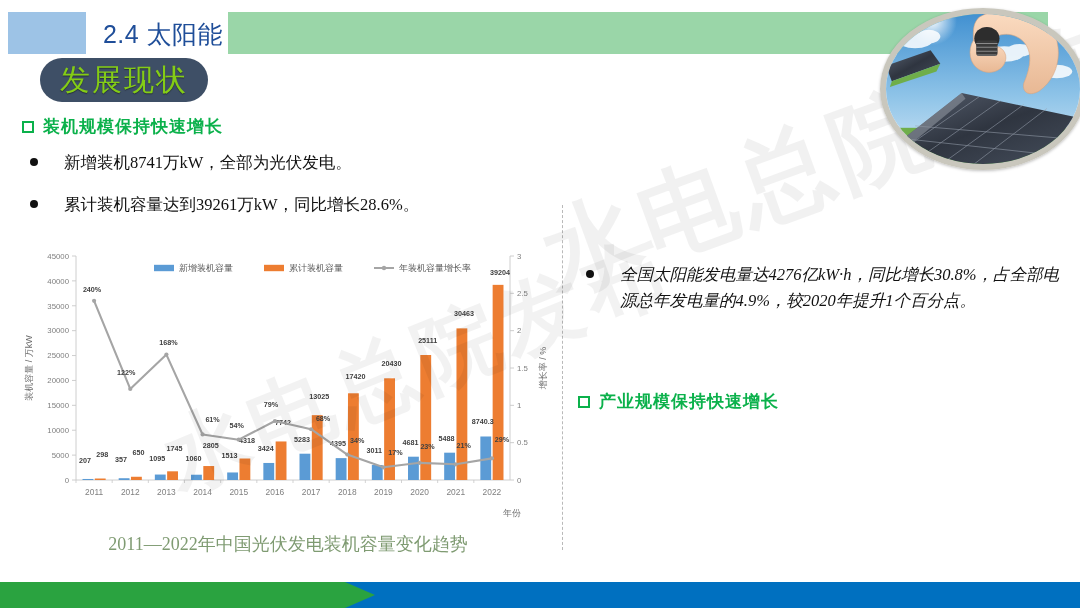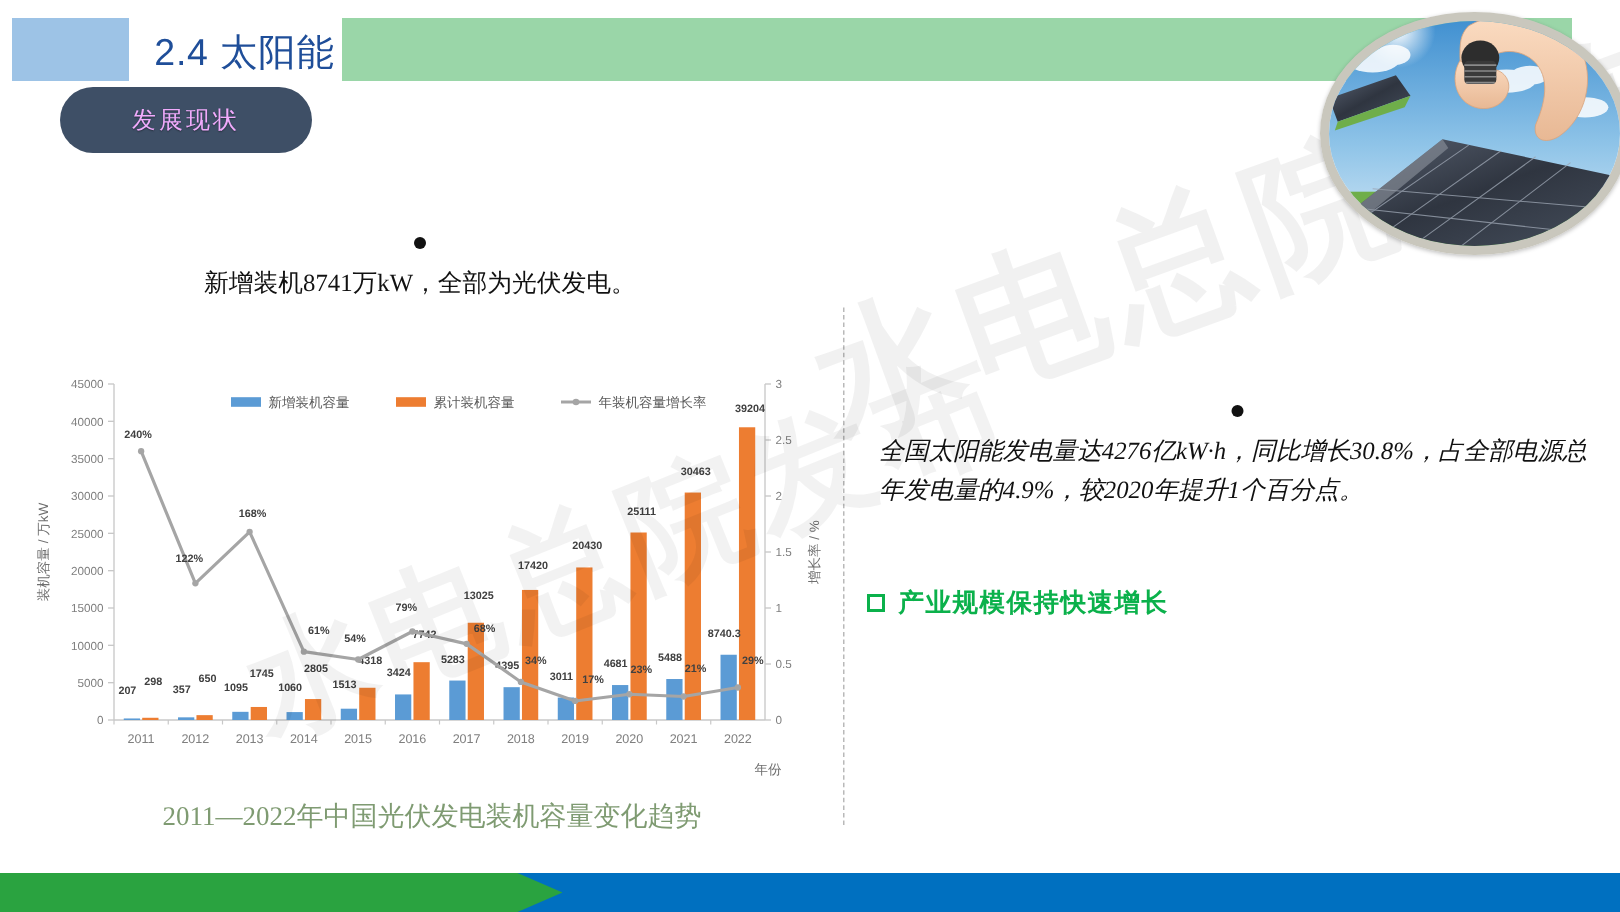--- a/index.html
+++ b/index.html
@@ -19,31 +19,31 @@
     display:flex;align-items:center;justify-content:center;z-index:5;}
 
   
   .photo{position:absolute;left:880px;top:8px;width:194px;height:150px;
     border-radius:50%;border:6px solid #c9c7bd;overflow:hidden;z-index:6;
     box-shadow:0 1px 3px rgba(0,0,0,.25);}
   .photo svg{display:block;width:100%;height:100%;}
 
   
   .badge{position:absolute;left:40px;top:58px;width:168px;height:44px;
-    background:#3e4f66;border-radius:22px;color:#f0abfc;font-size:16px;
+    background:#3e4f66;border-radius:22px;color:#84cc16;font-size:30px;
     display:flex;align-items:center;justify-content:center;letter-spacing:2px;
     text-shadow:0 1px 1px rgba(0,0,0,.4);}
 
   
   .sec{display:flex;align-items:center;gap:9px;}
   .sec .sq{width:12px;height:12px;border:2.2px solid #0bb14b;box-sizing:border-box;flex:none;}
   .sec .txt{color:#0bb14b;font-weight:bold;font-size:17px;letter-spacing:1px;}
 
   
-  .bul{display:flex;gap:10px;align-items:center;flex-direction:column;}
+  .bul{display:flex;gap:26px;align-items:flex-start;}
   .bul .dot{width:8px;height:8px;border-radius:50%;background:#111;flex:none;margin-top:8px;}
   .bul .txt{font-size:16.5px;color:#111;line-height:1.55;font-family:"Liberation Serif","DejaVu Serif",serif;}
 
   #sec-install{position:absolute;left:22px;top:115px;}
   #bul1{position:absolute;left:30px;top:150px;width:500px;}
   #bul2{position:absolute;left:30px;top:192px;width:520px;}
 
   
   .divider{position:absolute;left:562px;top:205px;width:0;height:345px;
     border-left:1px dashed #b9b9b9;}
@@ -153,24 +153,32 @@
           <line x1="-11" y1="9" x2="11" y2="9"></line>
           <line x1="-11" y1="13" x2="11" y2="13"></line>
           <line x1="-10" y1="17" x2="10" y2="17"></line>
         </g>
       </g>
     </svg>
   </div>
 
   <div class="badge">发展现状</div>
 
+  <div class="sec" id="sec-install">
+    <span class="sq"></span>
+    <span class="txt">装机规模保持快速增长</span>
+  </div>
 
   <div class="bul" id="bul1">
     <span class="dot"></span>
     <span class="txt">新增装机8741万kW，全部为光伏发电。</span>
+  </div>
+  <div class="bul" id="bul2">
+    <span class="dot"></span>
+    <span class="txt">累计装机容量达到39261万kW，同比增长28.6%。</span>
   </div>
 
   <div class="wm">水电总院发布</div>
   <div class="wm2">水电总院发布</div>
 
   <div class="divider"></div>
 
   <div class="bul" id="bulr1">
     <span class="dot"></span>
     <span class="txt">全国太阳能发电量达4276亿kW·h，同比增长30.8%，占全部电源总年发电量的4.9%，较2020年提升1个百分点。</span>

